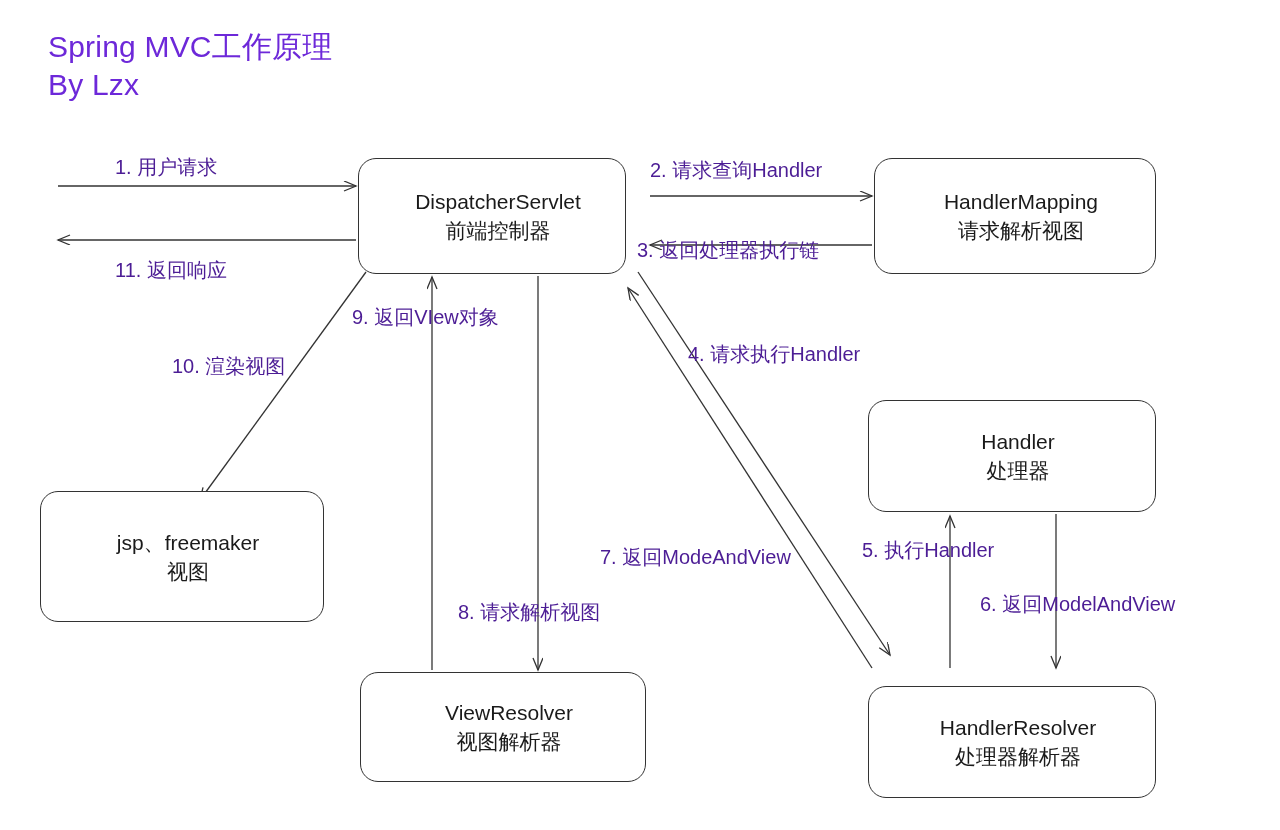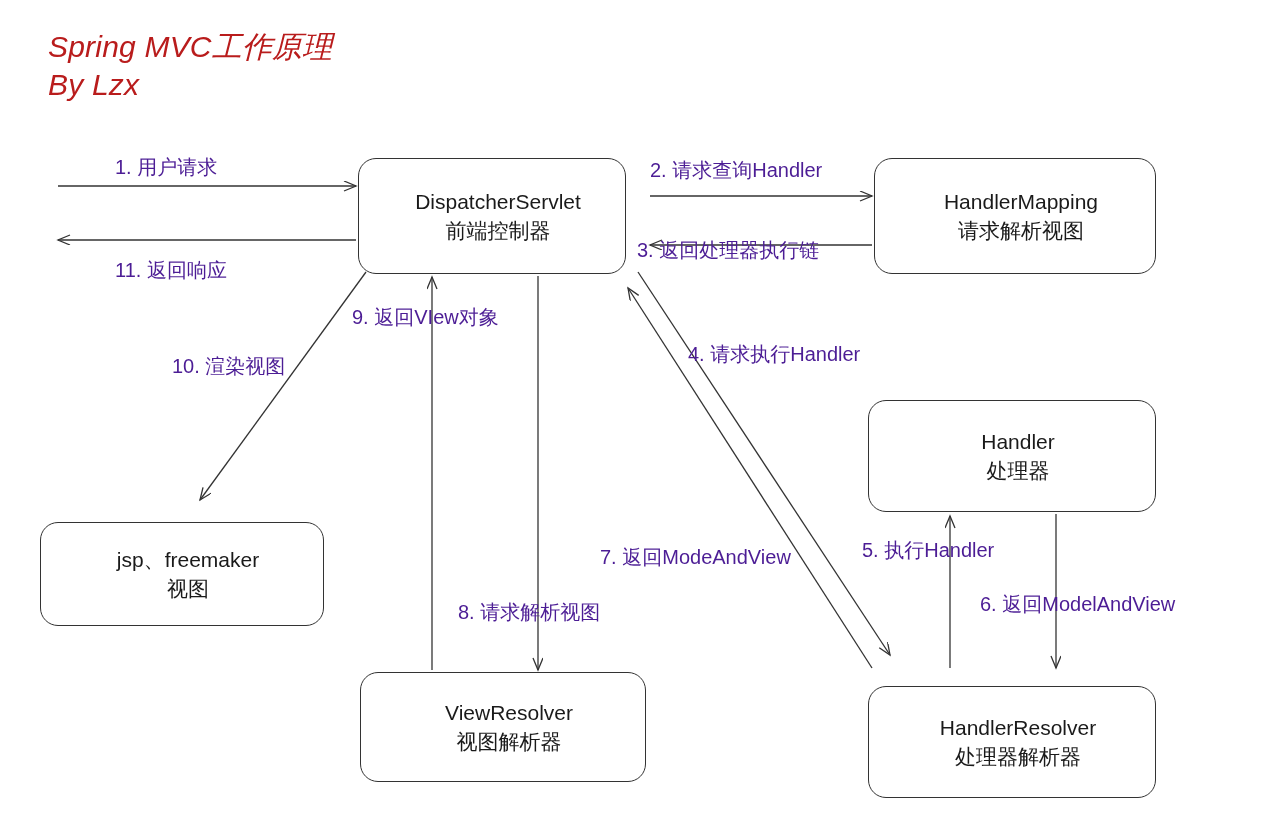--- a/index.html
+++ b/index.html
@@ -28,24 +28,23 @@
     pointer-events: none;
   }
   .title-block {
     position: absolute;
     left: 48px;
     top: 28px;
   }
   .title-line {
     font-size: 30px;
     line-height: 38px;
-    color: #b91c1c;
+    color: #6d28d9;
     white-space: nowrap;
     letter-spacing: 0.2px;
-    font-style: italic;
   }
   .node {
     position: absolute;
     box-sizing: border-box;
     border: 1.4px solid #333333;
     border-radius: 18px;
     background: #ffffff;
     display: flex;
     flex-direction: column;
     align-items: center;
@@ -122,21 +121,21 @@
   <div class="node" id="node-1" style="left: 874px; top: 158px; width: 282px; height: 116px;">
     <div class="n-en">HandlerMapping</div>
     <div class="n-zh">请求解析视图</div>
   </div>
 
   <div class="node" id="node-2" style="left: 868px; top: 400px; width: 288px; height: 112px;">
     <div class="n-en">Handler</div>
     <div class="n-zh">处理器</div>
   </div>
 
-  <div class="node" id="node-3" style="left: 40px; top: 522px; width: 284px; height: 104px;">
+  <div class="node" id="node-3" style="left: 40px; top: 491px; width: 284px; height: 131px;">
     <div class="n-en">jsp、freemaker</div>
     <div class="n-zh">视图</div>
   </div>
 
   <div class="node" id="node-4" style="left: 360px; top: 672px; width: 286px; height: 110px;">
     <div class="n-en">ViewResolver</div>
     <div class="n-zh">视图解析器</div>
   </div>
 
   <div class="node" id="node-5" style="left: 868px; top: 686px; width: 288px; height: 112px;">

